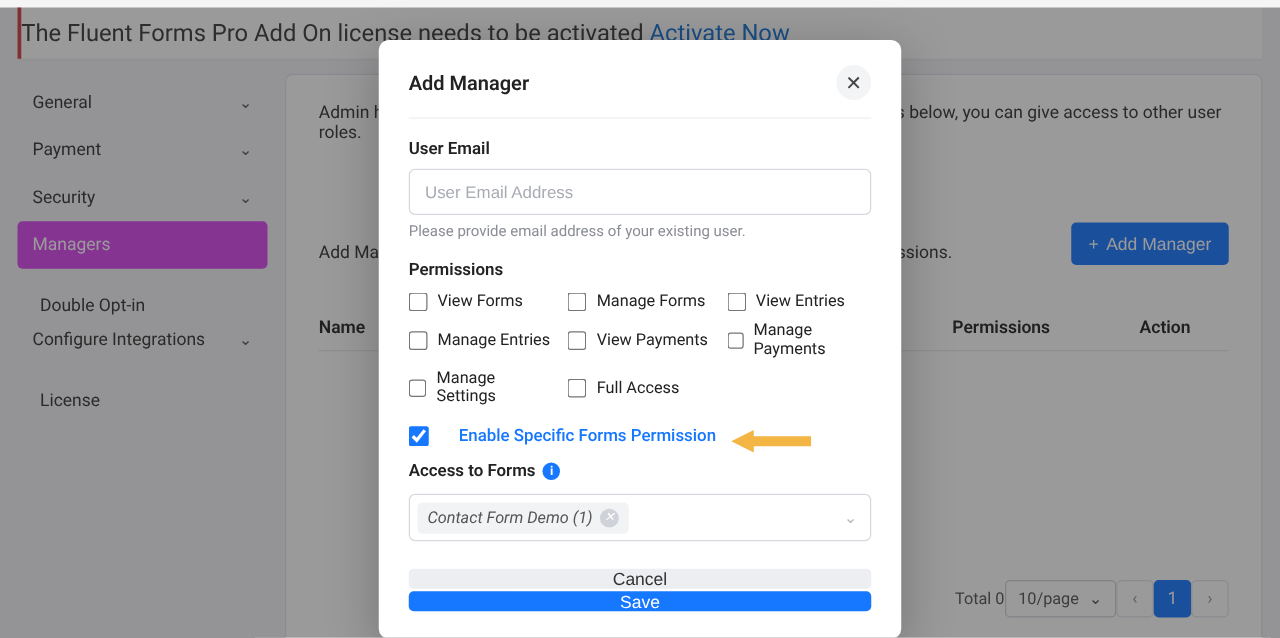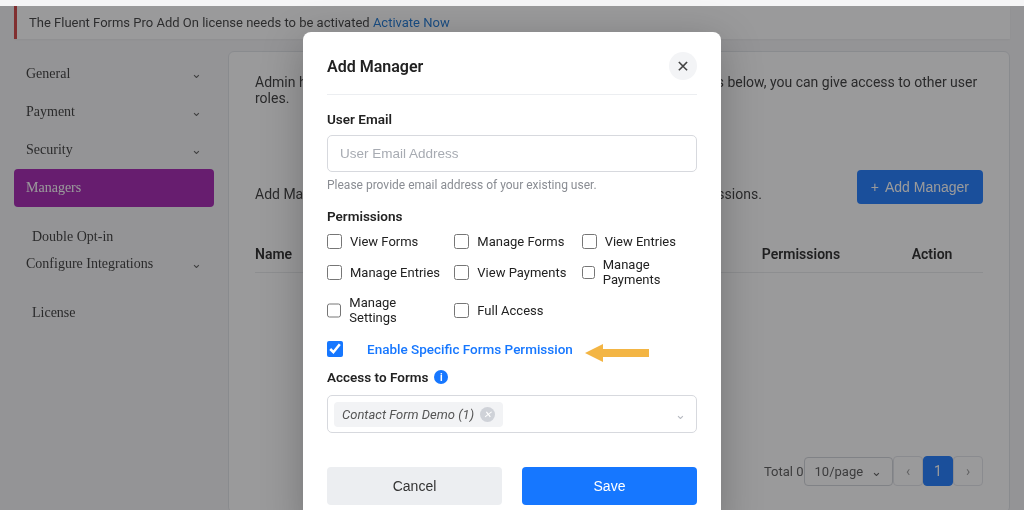--- a/index.html
+++ b/index.html
@@ -17,22 +17,22 @@
   
   .page {
     width: 100%;
     height: 100%;
     position: relative;
   }
   .notice-bar {
     margin: 6px 14px 0 14px;
     border-left: 3px solid #d23c3c;
     background: #fff;
-    padding: 9px 12px;
-    font-size: 13px;
+    padding: 9px 0;
+    font-size: 19px;
     color: #3a3a3a;
     box-shadow: 0 1px 2px rgba(0,0,0,.05);
   }
   .notice-bar a { color: #1774d4; text-decoration: none; }
   .layout {
     display: flex;
     padding: 12px 14px 0 14px;
     gap: 14px;
     height: calc(100% - 36px);
   }
@@ -47,24 +47,23 @@
     display: flex;
     align-items: center;
     justify-content: space-between;
     height: 38px;
     padding: 0 12px;
     font-size: 14px;
     color: #333;
     border-radius: 4px;
     cursor: pointer;
     user-select: none;
-    font-family: Liberation Serif, serif;
   }
   .side-item.active {
-    background: #a21caf;
+    background: #d946ef;
     color: #fff;
   }
   .side-item.sub { padding-left: 18px; align-items: flex-end; }
   .chev { font-size: 13px; opacity: .8; }
 
   
   .main {
     flex: 1;
     background: #fff;
     border: 1px solid #e1e3e8;
@@ -260,22 +259,23 @@
   .tag .rm {
     width: 15px; height: 15px; border-radius: 50%;
     background: #cfd2d8; color: #fff;
     font-size: 10px;
     display: inline-flex; align-items: center; justify-content: center;
     cursor: pointer;
   }
   .sel-chevron { color: #b7bac1; font-size: 13px; }
   .modal-actions {
     display: flex;
-    gap: 20px;
-    margin-top: 34px;
+    gap: 2px;
+    margin-top: 22px;
+    flex-direction: column;
   }
   .btn {
     flex: 1;
     height: 38px;
     border-radius: 4px;
     border: none;
     font-size: 14px;
     cursor: pointer;
   }
   .btn-cancel { background: #eceef1; color: #333; }

